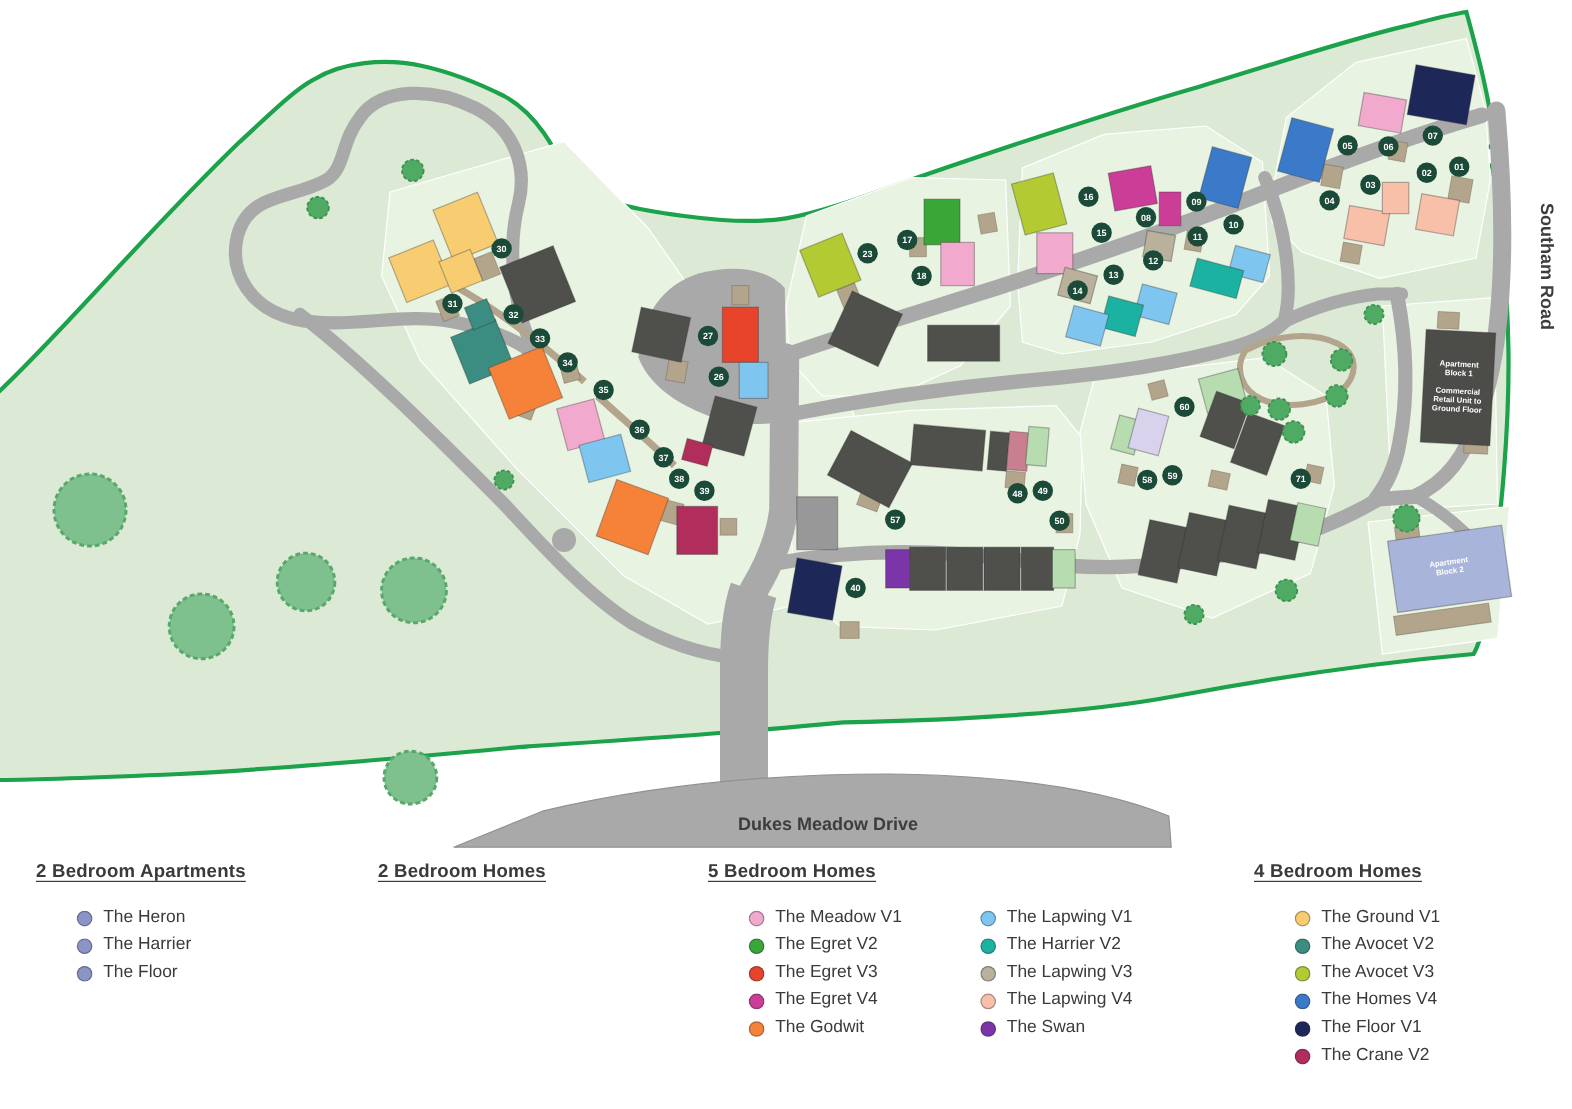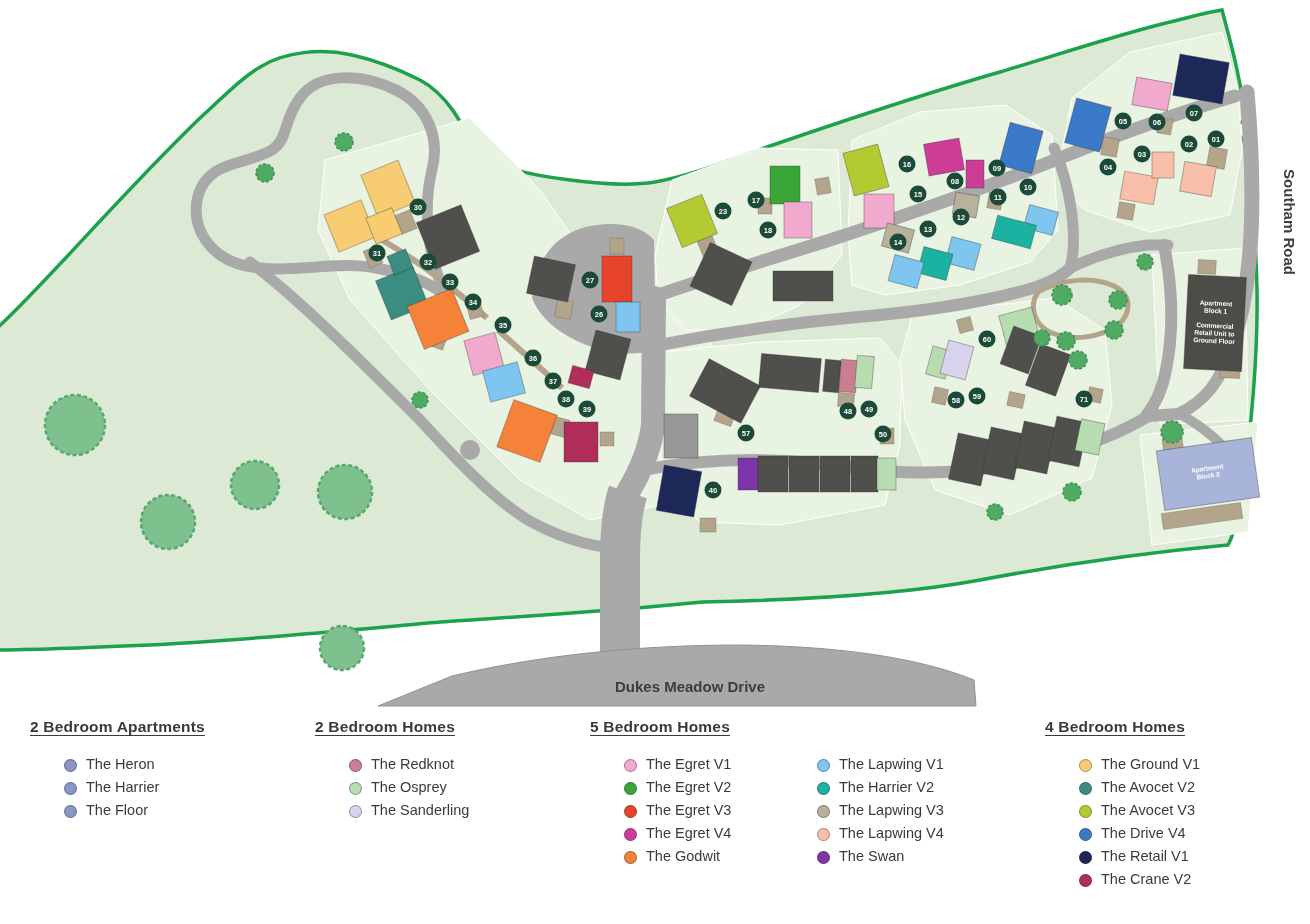--- a/index.html
+++ b/index.html
@@ -380,41 +380,27 @@
           <span>The Harrier</span>
         </li>
         <li>
           <span class="dot" style="background: rgb(139, 149, 197);"></span>
           <span>The Floor</span>
         </li>
       </ul>
   </div>
   <div class="legend-col" id="legend-col-2bedh">
     <h3>2 Bedroom Homes</h3>
-    <ul>
-        <li>
-          <span class="dot" style="background: rgb(201, 127, 143);"></span>
-          <span>The Redknot</span>
-        </li>
-        <li>
-          <span class="dot" style="background: rgb(183, 220, 176);"></span>
-          <span>The Osprey</span>
-        </li>
-        <li>
-          <span class="dot" style="background: rgb(217, 210, 236);"></span>
-          <span>The Sanderling</span>
-        </li>
-      </ul>
   </div>
   <div class="legend-col" id="legend-col-3bedh">
     <h3>5 Bedroom Homes</h3>
     <ul>
         <li>
           <span class="dot" style="background: rgb(242, 169, 206);"></span>
-          <span>The Egret V1</span>
+          <span>The Meadow V1</span>
         </li>
         <li>
           <span class="dot" style="background: rgb(58, 166, 55);"></span>
           <span>The Egret V2</span>
         </li>
         <li>
           <span class="dot" style="background: rgb(232, 67, 43);"></span>
           <span>The Egret V3</span>
         </li>
         <li>
@@ -457,25 +443,25 @@
         <li>
           <span class="dot" style="background: rgb(58, 141, 128);"></span>
           <span>The Avocet V2</span>
         </li>
         <li>
           <span class="dot" style="background: rgb(180, 202, 51);"></span>
           <span>The Avocet V3</span>
         </li>
         <li>
           <span class="dot" style="background: rgb(59, 122, 201);"></span>
-          <span>The Drive V4</span>
+          <span>The Homes V4</span>
         </li>
         <li>
           <span class="dot" style="background: rgb(29, 39, 88);"></span>
-          <span>The Retail V1</span>
+          <span>The Floor V1</span>
         </li>
         <li>
           <span class="dot" style="background: rgb(177, 45, 92);"></span>
           <span>The Crane V2</span>
         </li>
       </ul>
   </div>
 </div>
 
 </body></html>

